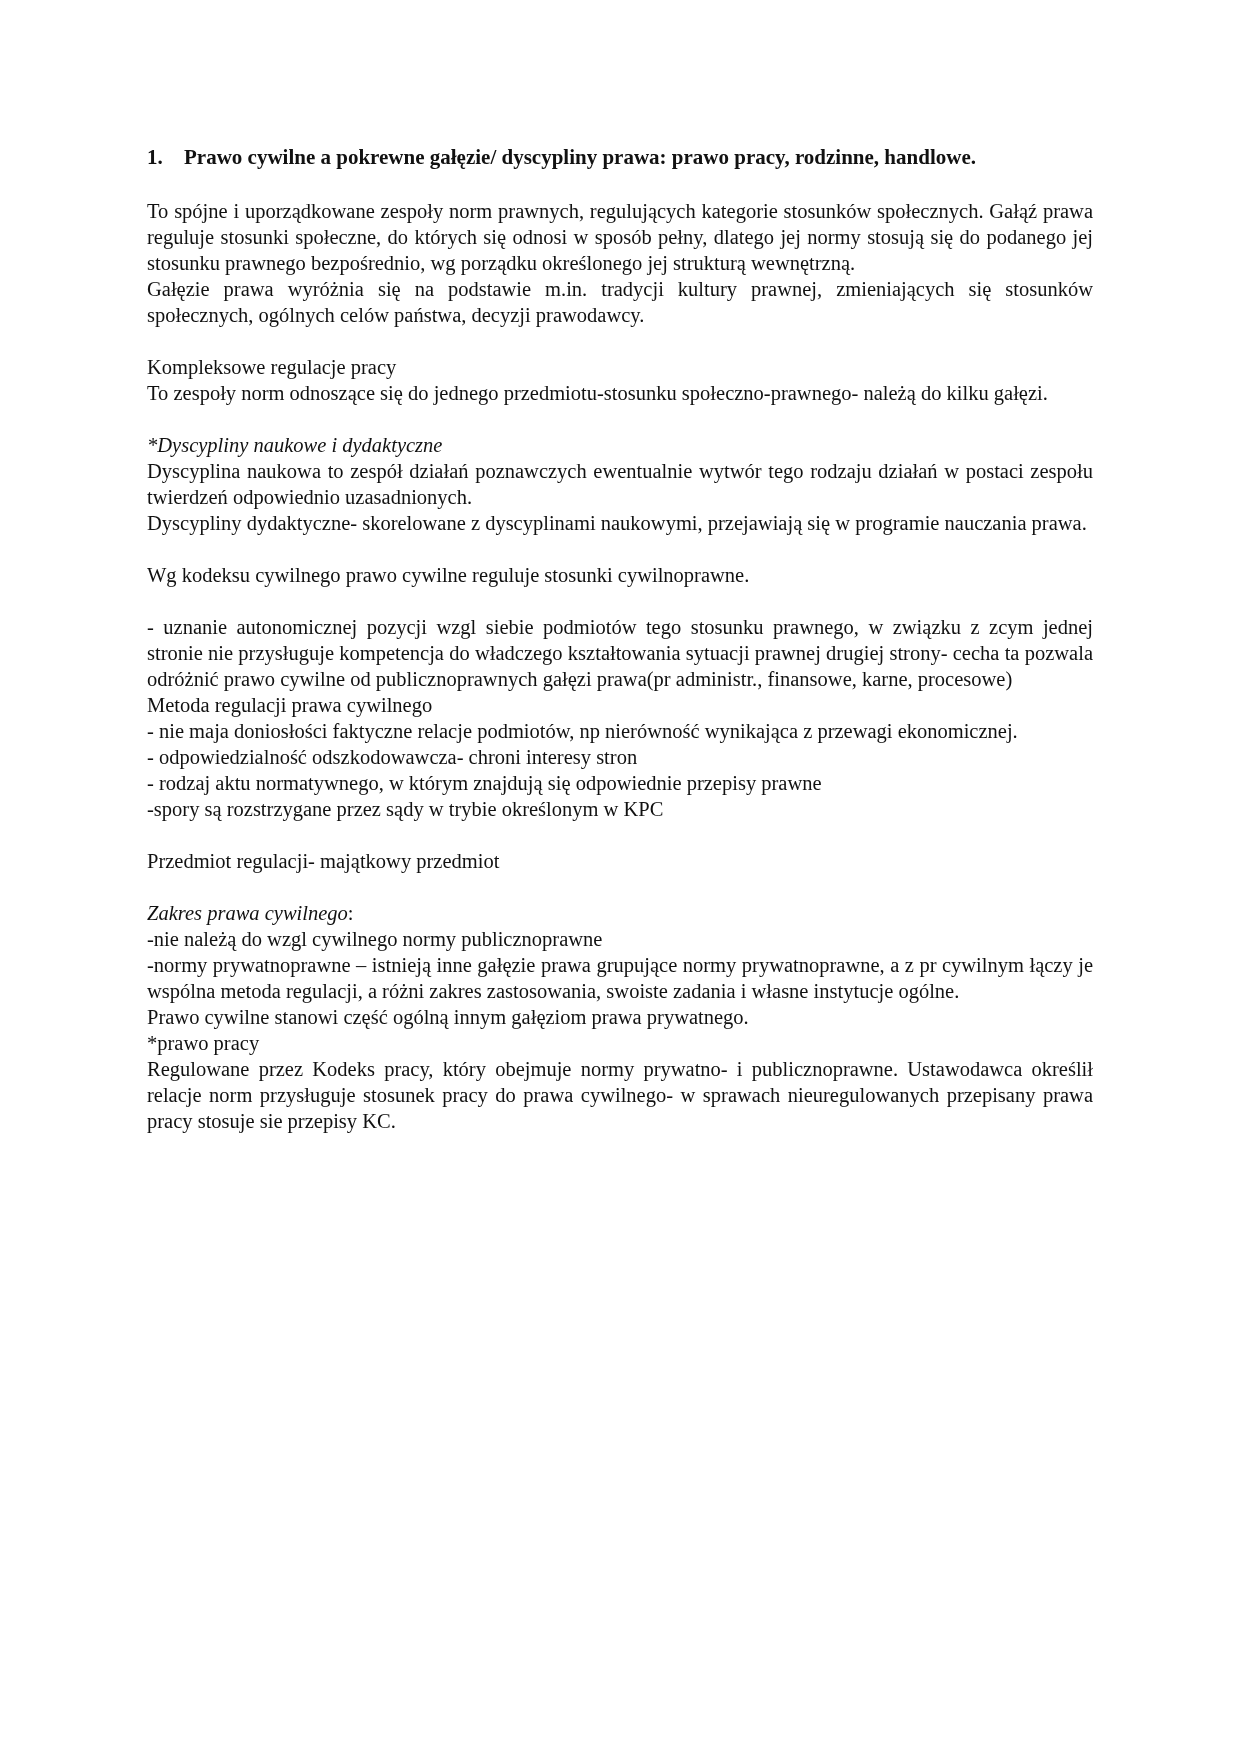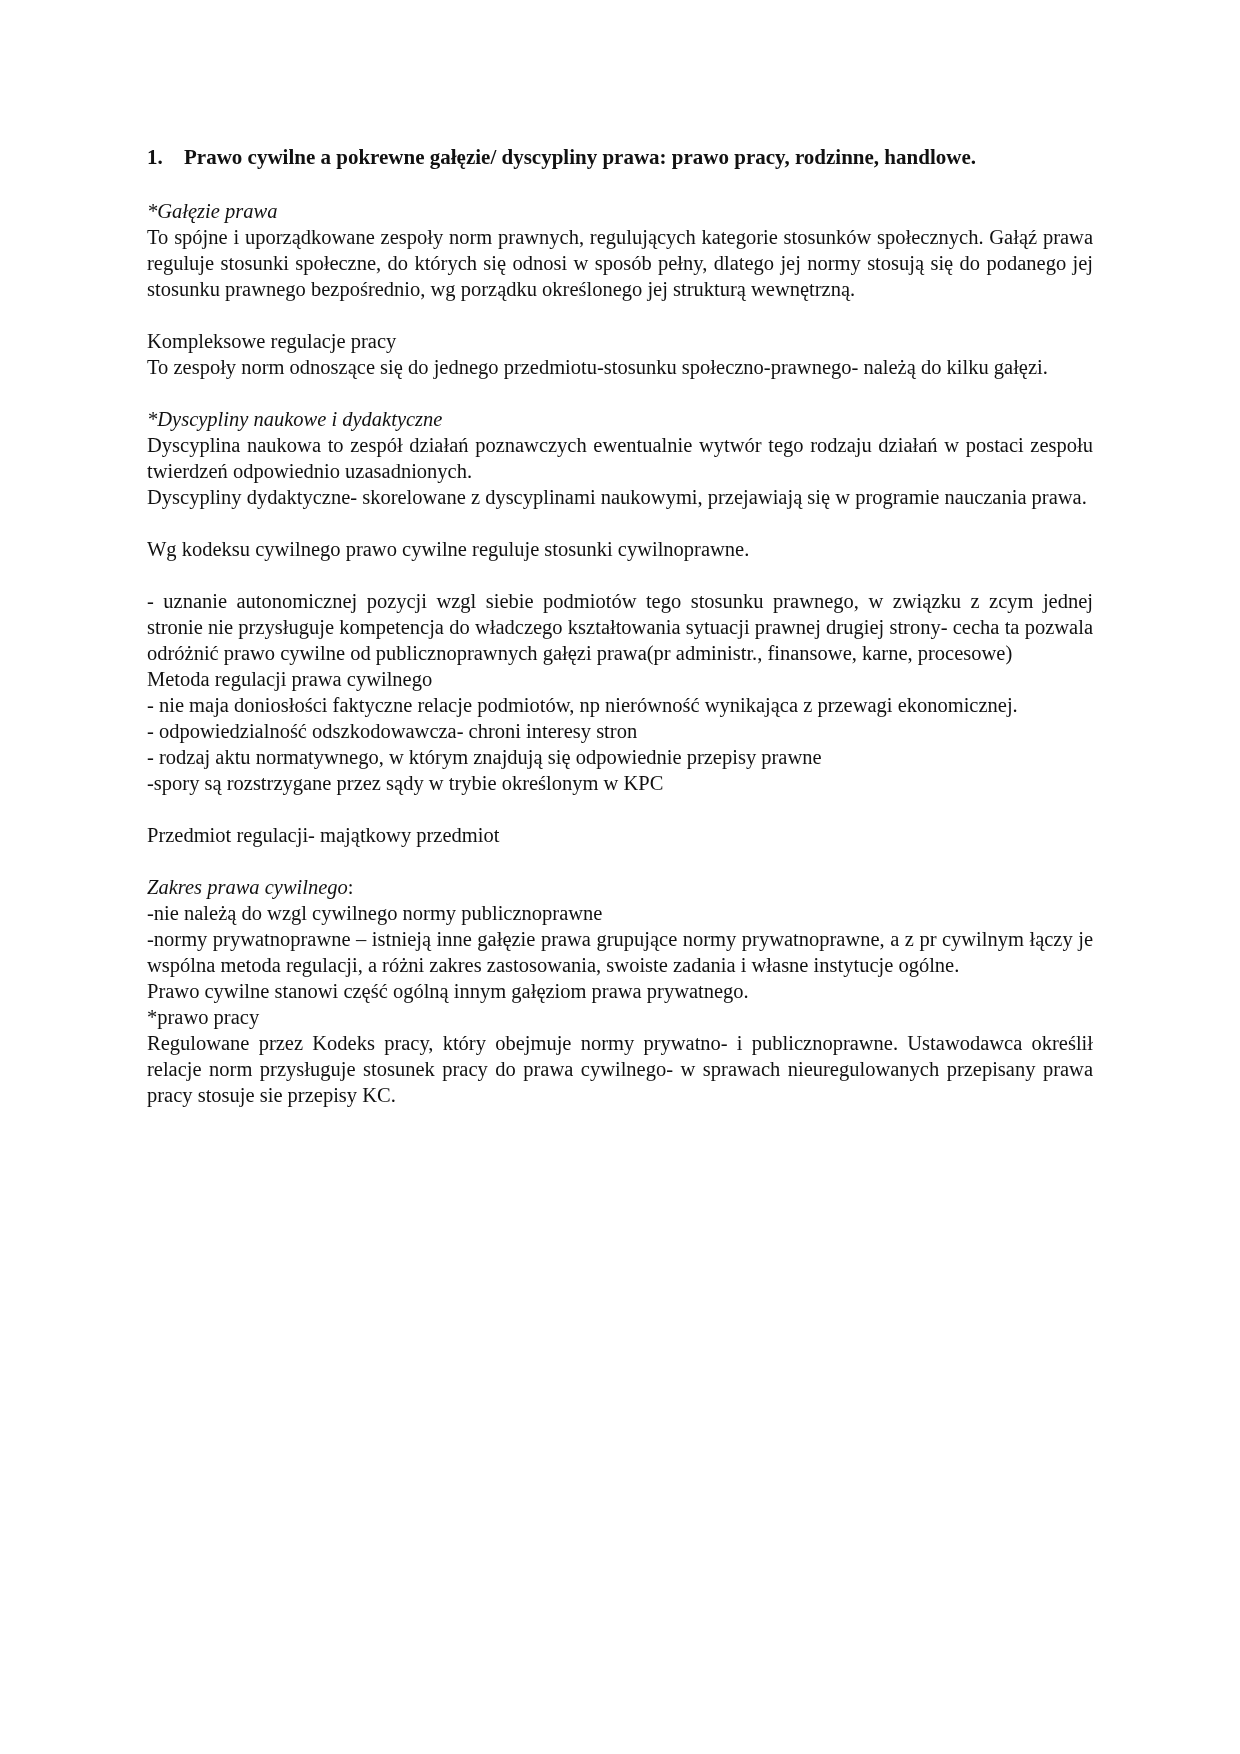--- a/index.html
+++ b/index.html
@@ -30,22 +30,22 @@
 </head>
 <body>
 
 <div class="page">
 
   <div class="title">
     <span class="num">1.</span>
     <span class="txt">Prawo cywilne a pokrewne gałęzie/ dyscypliny prawa: prawo pracy, rodzinne, handlowe.</span>
   </div>
 
-  <p class="italic">*Gałęzie prawa</p>
   <p>To spójne i uporządkowane zespoły norm prawnych, regulujących kategorie stosunków społecznych. Gałąź prawa reguluje stosunki społeczne, do których się odnosi w sposób pełny, dlatego jej normy stosują się do podanego jej stosunku prawnego bezpośrednio, wg porządku określonego jej strukturą wewnętrzną.</p>
+  <p>Gałęzie prawa wyróżnia się na podstawie m.in. tradycji kultury prawnej, zmieniających się stosunków społecznych, ogólnych celów państwa, decyzji prawodawcy.</p>
   <div class="gap"></div>
 
   <p>Kompleksowe regulacje pracy</p>
   <p>To zespoły norm odnoszące się do jednego przedmiotu-stosunku społeczno-prawnego- należą do kilku gałęzi.</p>
   <div class="gap"></div>
 
   <p class="italic">*Dyscypliny naukowe i dydaktyczne</p>
   <p>Dyscyplina naukowa to zespół działań poznawczych ewentualnie wytwór tego rodzaju działań w postaci zespołu twierdzeń odpowiednio uzasadnionych.</p>
   <p>Dyscypliny dydaktyczne- skorelowane z dyscyplinami naukowymi, przejawiają się w programie nauczania prawa.</p>
   <div class="gap"></div>

